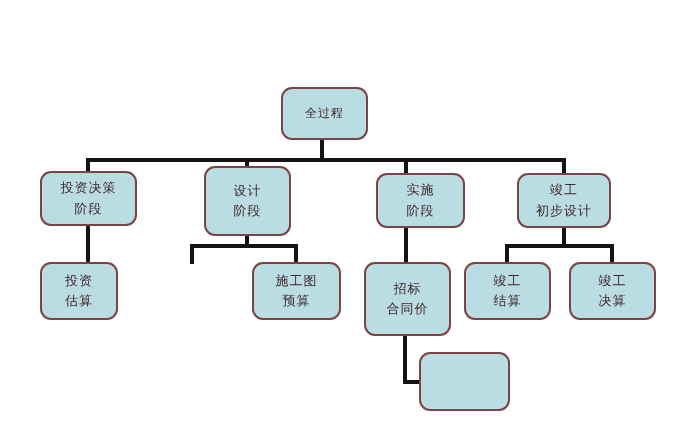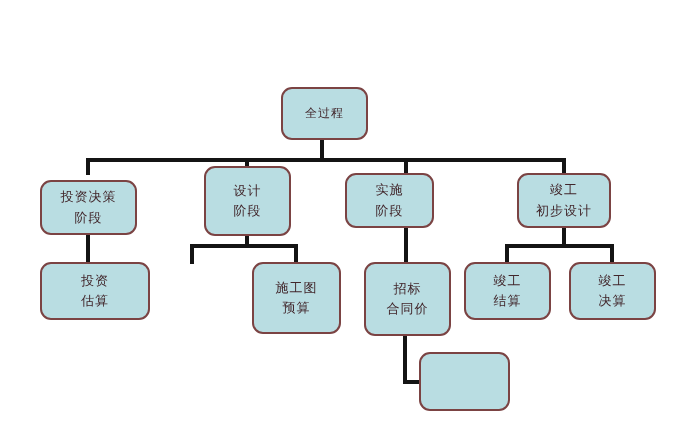--- a/index.html
+++ b/index.html
@@ -67,42 +67,42 @@
   <div class="line" style="left:505px;top:244px;width:4px;height:20px;"></div>
   <div class="line" style="left:610px;top:244px;width:4px;height:20px;"></div>
 
   <div class="line" style="left:403px;top:318px;width:4px;height:66px;"></div>
   <div class="line" style="left:403px;top:380px;width:18px;height:4px;"></div>
 
   <div class="node small-text" style="left:281px;top:87px;width:87px;height:53px;">
     <span>全过程</span>
   </div>
 
-  <div class="node" style="left:40px;top:180px;width:97px;height:55px;">
+  <div class="node" style="left:40px;top:171px;width:97px;height:55px;">
     <span>投资决策</span>
     <span>阶段</span>
   </div>
   <div class="node" style="left:204px;top:166px;width:87px;height:70px;">
     <span>设计</span>
     <span>阶段</span>
   </div>
-  <div class="node" style="left:345px;top:173px;width:89px;height:55px;">
+  <div class="node" style="left:376px;top:173px;width:89px;height:55px;">
     <span>实施</span>
     <span>阶段</span>
   </div>
   <div class="node" style="left:517px;top:173px;width:94px;height:55px;">
     <span>竣工</span>
     <span>初步设计</span>
   </div>
 
-  <div class="node" style="left:40px;top:262px;width:110px;height:58px;">
+  <div class="node" style="left:40px;top:262px;width:78px;height:58px;">
     <span>投资</span>
     <span>估算</span>
   </div>
-  <div class="node" style="left:252px;top:262px;width:89px;height:72px;">
+  <div class="node" style="left:252px;top:262px;width:89px;height:58px;">
     <span>施工图</span>
     <span>预算</span>
   </div>
   <div class="node" style="left:364px;top:262px;width:87px;height:74px;">
     <span>招标</span>
     <span>合同价</span>
   </div>
   <div class="node" style="left:464px;top:262px;width:87px;height:58px;">
     <span>竣工</span>
     <span>结算</span>

